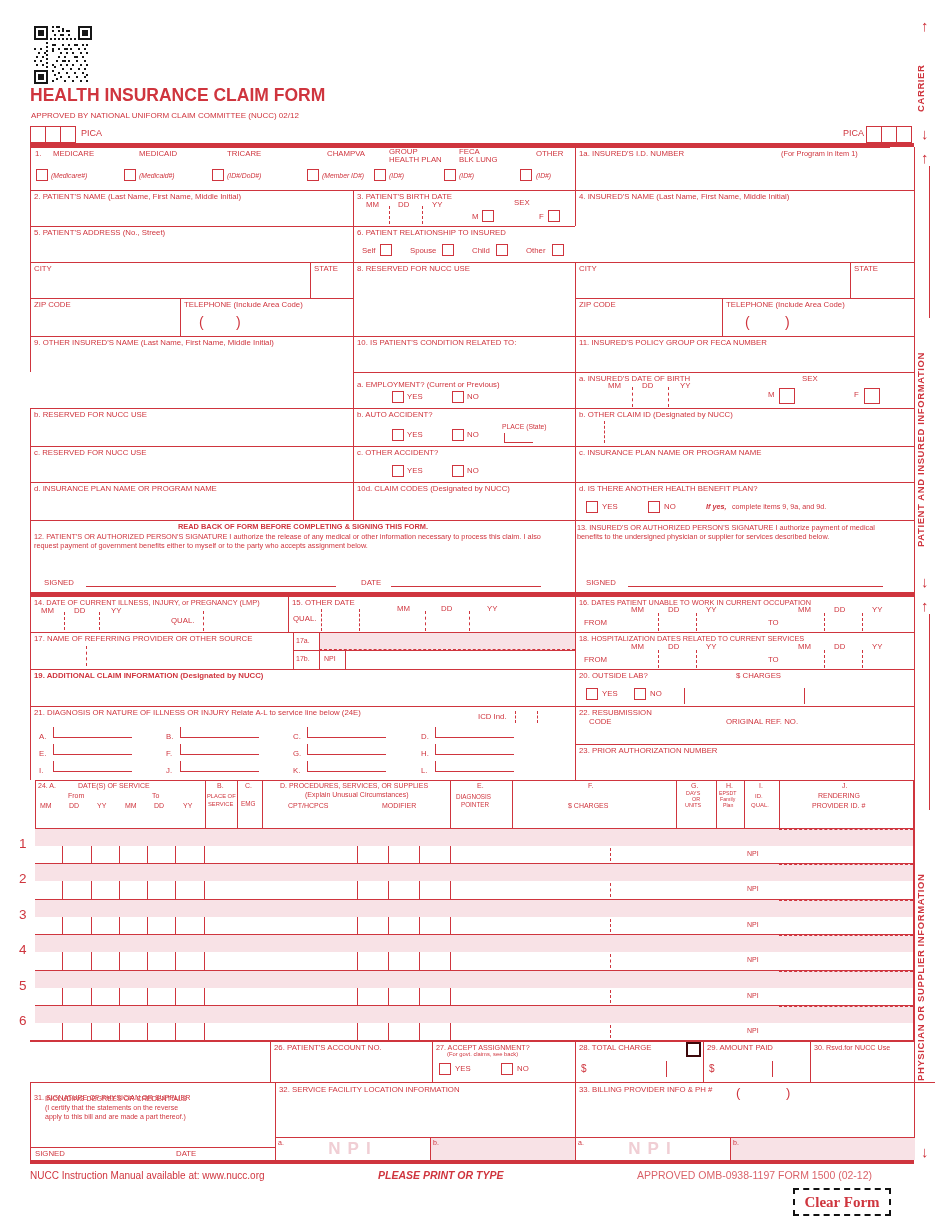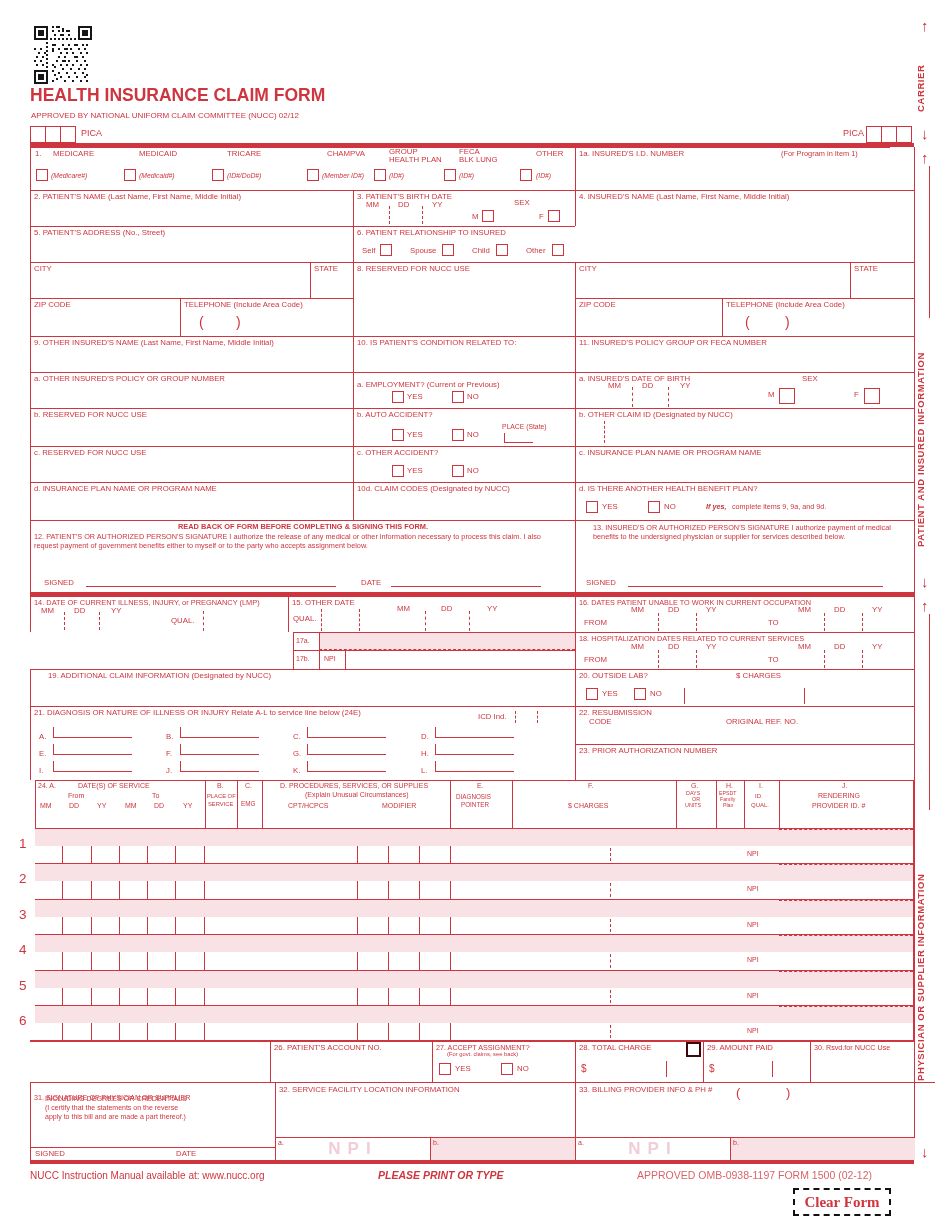--- a/index.html
+++ b/index.html
@@ -186,23 +186,20 @@
   <div class="bx" style="left:30px;top:336px;width:323px;height:36px;">
     <span class="s" style="left:3px;top:2px;">9. OTHER INSURED'S NAME (Last Name, First Name, Middle Initial)</span>
   </div>
   <div class="bx" style="left:353px;top:336px;width:222px;height:36px;">
     <span class="s" style="left:3px;top:2px;">10. IS PATIENT'S CONDITION RELATED TO:</span>
   </div>
   <div class="bx" style="left:575px;top:336px;width:340px;height:36px;">
     <span class="s" style="left:3px;top:2px;">11. INSURED'S POLICY GROUP OR FECA NUMBER</span>
   </div>
 
-  <div class="bx" style="left:30px;top:372px;width:323px;height:36px;">
-    <span class="s" style="left:3px;top:2px;">a. OTHER INSURED'S POLICY OR GROUP NUMBER</span>
-  </div>
   <div class="bx" style="left:353px;top:372px;width:222px;height:36px;">
     <span class="s" style="left:3px;top:8px;text-align:right;">a. EMPLOYMENT? (Current or Previous)</span>
     <div class="cb" style="left:38px;top:18px;"></div>
     <span class="s" style="left:53px;top:20px;">YES</span>
     <div class="cb" style="left:98px;top:18px;"></div>
     <span class="s" style="left:113px;top:20px;">NO</span>
   </div>
   <div class="bx" style="left:575px;top:372px;width:340px;height:36px;">
     <span class="s" style="left:3px;top:2px;">a. INSURED'S DATE OF BIRTH</span>
     <span class="s" style="left:32px;top:9px;">MM</span>
@@ -266,21 +263,21 @@
 
   <div class="bx" style="left:30px;top:520px;width:545px;height:72px;">
     <span class="s" style="left:0;top:2px;width:100%;text-align:center;font-weight:700;font-size:7.4px;">READ BACK OF FORM BEFORE COMPLETING &amp; SIGNING THIS FORM.</span>
     <div class="p" style="left:3px;top:11px;width:520px;">12. PATIENT'S OR AUTHORIZED PERSON'S SIGNATURE  I authorize the release of any medical or other information necessary to process this claim. I also request payment of government benefits either to myself or to the party who accepts assignment below.</div>
     <span class="s" style="left:13px;top:58px;">SIGNED</span>
     <div class="ul" style="left:55px;top:52px;width:250px;height:13px;"></div>
     <span class="s" style="left:330px;top:58px;">DATE</span>
     <div class="ul" style="left:360px;top:52px;width:150px;height:13px;"></div>
   </div>
   <div class="bx" style="left:575px;top:520px;width:340px;height:72px;">
-    <div class="p" style="left:17px;top:2px;width:320px;">13. INSURED'S OR AUTHORIZED PERSON'S SIGNATURE I authorize payment of medical benefits to the undersigned physician or supplier for services described below.</div>
+    <div class="p" style="left:1px;top:2px;width:320px;">13. INSURED'S OR AUTHORIZED PERSON'S SIGNATURE I authorize payment of medical benefits to the undersigned physician or supplier for services described below.</div>
     <span class="s" style="left:10px;top:58px;">SIGNED</span>
     <div class="ul" style="left:52px;top:52px;width:255px;height:13px;"></div>
   </div>
 
   <div class="bx" style="left:30px;top:596px;width:258px;height:36px;">
     <span class="s" style="left:3px;top:2px;font-size:7.4px;">14. DATE OF CURRENT ILLNESS, INJURY, or PREGNANCY (LMP)</span>
     <span class="s" style="left:10px;top:10px;">MM</span>
     <span class="s" style="left:43px;top:10px;">DD</span>
     <span class="s" style="left:80px;top:10px;">YY</span>
     <div class="dsh" style="left:33px;top:15px;height:18px;"></div>
@@ -308,20 +305,24 @@
     <span class="s" style="left:258px;top:9px;">DD</span>
     <span class="s" style="left:296px;top:9px;">YY</span>
     <span class="s" style="left:8px;top:22px;">FROM</span>
     <span class="s" style="left:192px;top:22px;">TO</span>
     <div class="dsh" style="left:82px;top:16px;height:18px;"></div>
     <div class="dsh" style="left:120px;top:16px;height:18px;"></div>
     <div class="dsh" style="left:248px;top:16px;height:18px;"></div>
     <div class="dsh" style="left:286px;top:16px;height:18px;"></div>
   </div>
 
+  <div class="bx" style="left:30px;top:632px;width:263px;height:37px;">
+    <span class="s" style="left:3px;top:2px;">17. NAME OF REFERRING PROVIDER OR OTHER SOURCE</span>
+    <div class="dsh" style="left:55px;top:13px;height:20px;"></div>
+  </div>
   <div class="bx" style="left:293px;top:632px;width:282px;height:18px;">
     <span class="s" style="left:2px;top:4px;font-size:7px;">17a.</span>
     <div style="position:absolute;left:25px;top:0;bottom:0;right:0;background:var(--pink);border-left:1px solid var(--red);border-bottom:1px dashed var(--red);box-sizing:border-box;"></div>
   </div>
   <div class="bx" style="left:293px;top:650px;width:282px;height:19px;">
     <span class="s" style="left:2px;top:4px;font-size:7px;">17b.</span>
     <div style="position:absolute;left:25px;top:0;bottom:0;width:27px;border-left:1px solid var(--red);border-right:1px solid var(--red);box-sizing:border-box;"></div>
     <span class="s" style="left:30px;top:4px;font-size:7px;">NPI</span>
   </div>
   <div class="bx" style="left:575px;top:632px;width:340px;height:37px;">
@@ -334,21 +335,21 @@
     <span class="s" style="left:296px;top:10px;">YY</span>
     <span class="s" style="left:8px;top:23px;">FROM</span>
     <span class="s" style="left:192px;top:23px;">TO</span>
     <div class="dsh" style="left:82px;top:17px;height:18px;"></div>
     <div class="dsh" style="left:120px;top:17px;height:18px;"></div>
     <div class="dsh" style="left:248px;top:17px;height:18px;"></div>
     <div class="dsh" style="left:286px;top:17px;height:18px;"></div>
   </div>
 
   <div class="bx" style="left:30px;top:669px;width:545px;height:37px;">
-    <span class="s" style="left:17px;top:2px;">19. ADDITIONAL CLAIM INFORMATION (Designated by NUCC)</span>
+    <span class="s" style="left:3px;top:2px;font-weight:bold;">19. ADDITIONAL CLAIM INFORMATION (Designated by NUCC)</span>
   </div>
   <div class="bx" style="left:575px;top:669px;width:340px;height:37px;">
     <span class="s" style="left:3px;top:2px;">20. OUTSIDE LAB?</span>
     <span class="s" style="left:160px;top:2px;">$ CHARGES</span>
     <div class="cb" style="left:10px;top:18px;"></div>
     <span class="s" style="left:26px;top:20px;">YES</span>
     <div class="cb" style="left:58px;top:18px;"></div>
     <span class="s" style="left:74px;top:20px;">NO</span>
     <div class="ln" style="left:108px;top:18px;width:1px;height:16px;"></div>
     <div class="ln" style="left:228px;top:18px;width:1px;height:16px;"></div>

